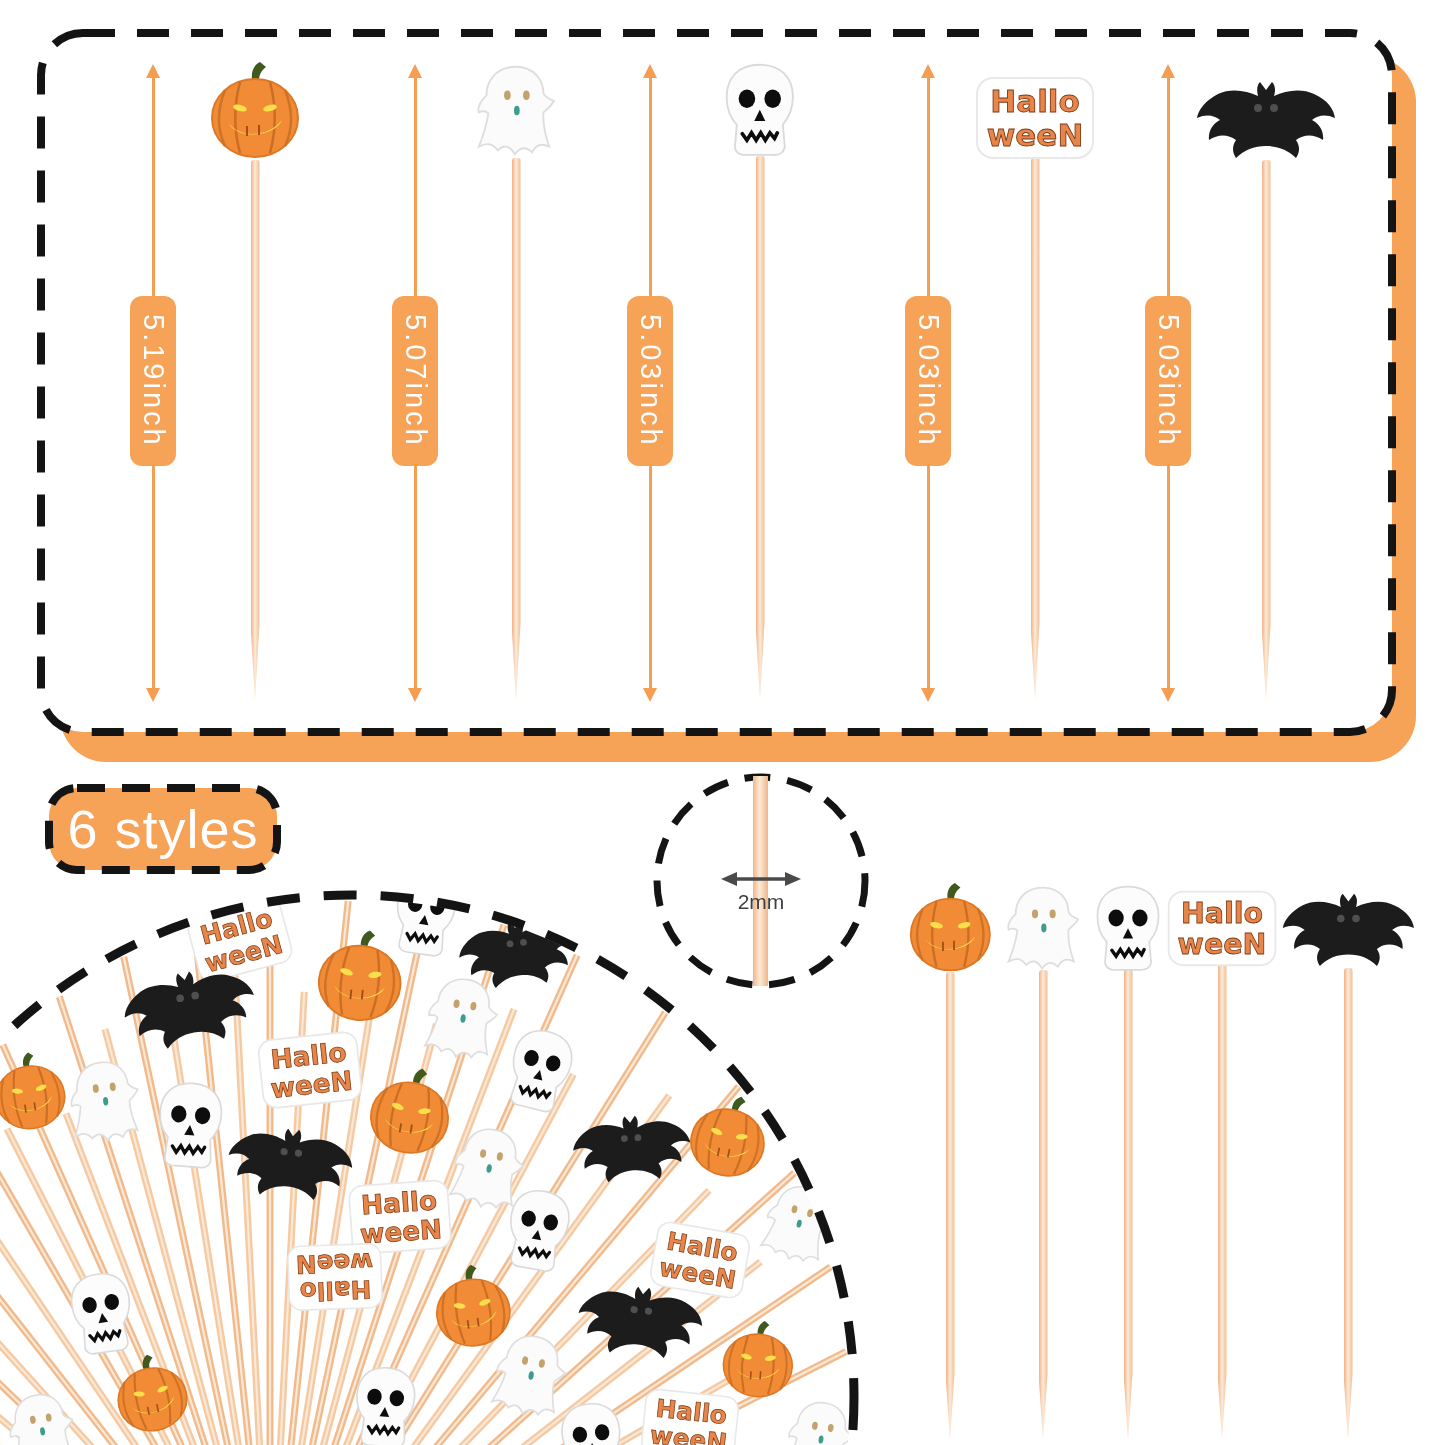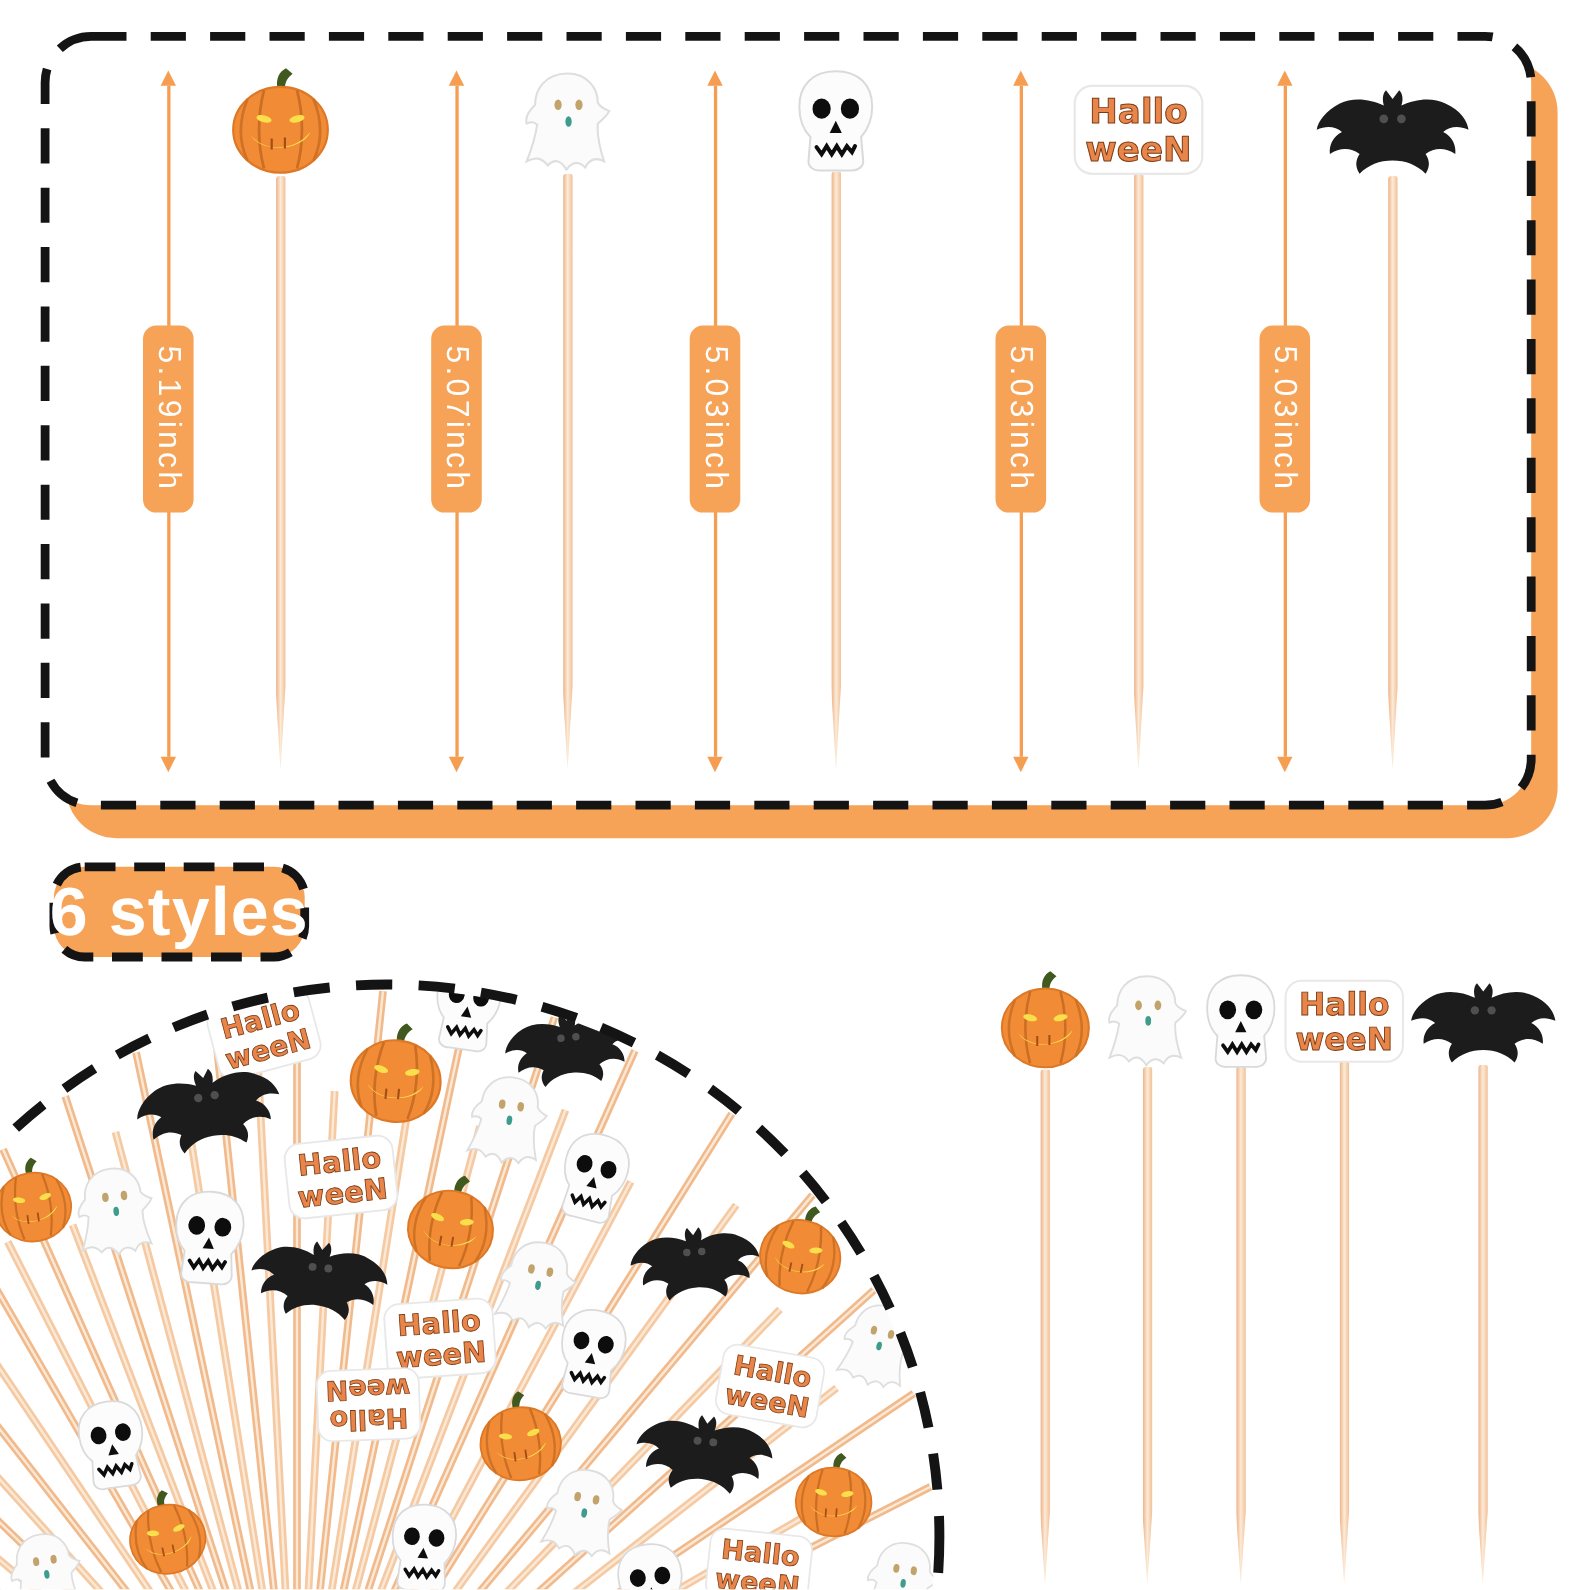--- a/index.html
+++ b/index.html
@@ -22,21 +22,21 @@
           display:flex;align-items:center;justify-content:center;}
   .mlabel span{writing-mode:vertical-rl;color:#fff;font-size:29px;letter-spacing:3px;}
   
   .stick{position:absolute;background:linear-gradient(90deg,#EFB287 0%,#FBEBD8 45%,#F2BA8E 100%);
          clip-path:polygon(0 0,100% 0,100% 86%,50% 100%,0 86%);border-radius:3px 3px 0 0;}
   .topper{position:absolute;}
   
   .badge{position:absolute;left:44px;top:783px;width:238px;height:92px;}
   .badge svg{position:absolute;left:0;top:0;}
   .badge-text{position:absolute;left:0;top:0;width:238px;height:92px;display:flex;align-items:center;
-              justify-content:center;color:#fff;font-size:62px;font-weight:700;letter-spacing:1px;}
+              justify-content:center;color:#fff;font-size:54px;font-weight:400;letter-spacing:1px;}
   
   .zoomc{position:absolute;left:649px;top:769px;width:224px;height:224px;}
   
   #fan-svg{position:absolute;left:-160px;top:885px;width:1024px;height:1024px;}
   .hidden-defs{position:absolute;width:0;height:0;overflow:hidden;}
 </style>
 </head>
 <body>
 
 <div id="stage">
@@ -170,20 +170,32 @@
       </svg>
     </div>
 
   <div class="badge">
     <svg width="238" height="92" viewBox="0 0 238 92">
       <rect x="5" y="5" width="228" height="82" rx="28" fill="#F6A257" stroke="#141414" stroke-width="8" stroke-dasharray="28 17"></rect>
     </svg>
     <span class="badge-text">6 styles</span>
   </div>
 
+  <div class="zoomc">
+    <svg width="224" height="224" viewBox="0 0 224 224">
+      <circle cx="112" cy="112" r="104" fill="#FFFFFF" stroke="#141414" stroke-width="7" stroke-dasharray="26 17"></circle>
+      <rect x="104" y="7" width="15" height="210" fill="url(#stickGrad)"></rect>
+      <g fill="#4A4A4A" stroke="none">
+        <line x1="86" y1="110" x2="138" y2="110" stroke="#4A4A4A" stroke-width="3.5"></line>
+        <path d="M72 110 L88 103 L88 117 Z"></path>
+        <path d="M152 110 L136 103 L136 117 Z"></path>
+      </g>
+      <text x="112" y="140" text-anchor="middle" font-size="21" fill="#3F3F3F">2mm</text>
+    </svg>
+  </div>
 
   <svg id="fan-svg" viewBox="0 0 1024 1024">
     <circle cx="512" cy="512" r="498" fill="#FFFFFF"></circle>
     <g id="fan-content" clip-path="url(#fanClip)">
         <line x1="430" y1="760" x2="16.80812011231893" y2="540.301980377783" stroke="#F1BA8C" stroke-width="7"></line>
         <line x1="430" y1="760" x2="16.80812011231893" y2="540.301980377783" stroke="#FBE9D6" stroke-width="2.2"></line>
         <line x1="430" y1="760" x2="57.50242873859702" y2="527.2376840580886" stroke="#F5C9A2" stroke-width="7"></line>
         <line x1="430" y1="760" x2="57.50242873859702" y2="527.2376840580886" stroke="#FBE9D6" stroke-width="2.2"></line>
         <line x1="430" y1="760" x2="18.617279409485775" y2="461.1129582044448" stroke="#F1BA8C" stroke-width="7"></line>
         <line x1="430" y1="760" x2="18.617279409485775" y2="461.1129582044448" stroke="#FBE9D6" stroke-width="2.2"></line>

